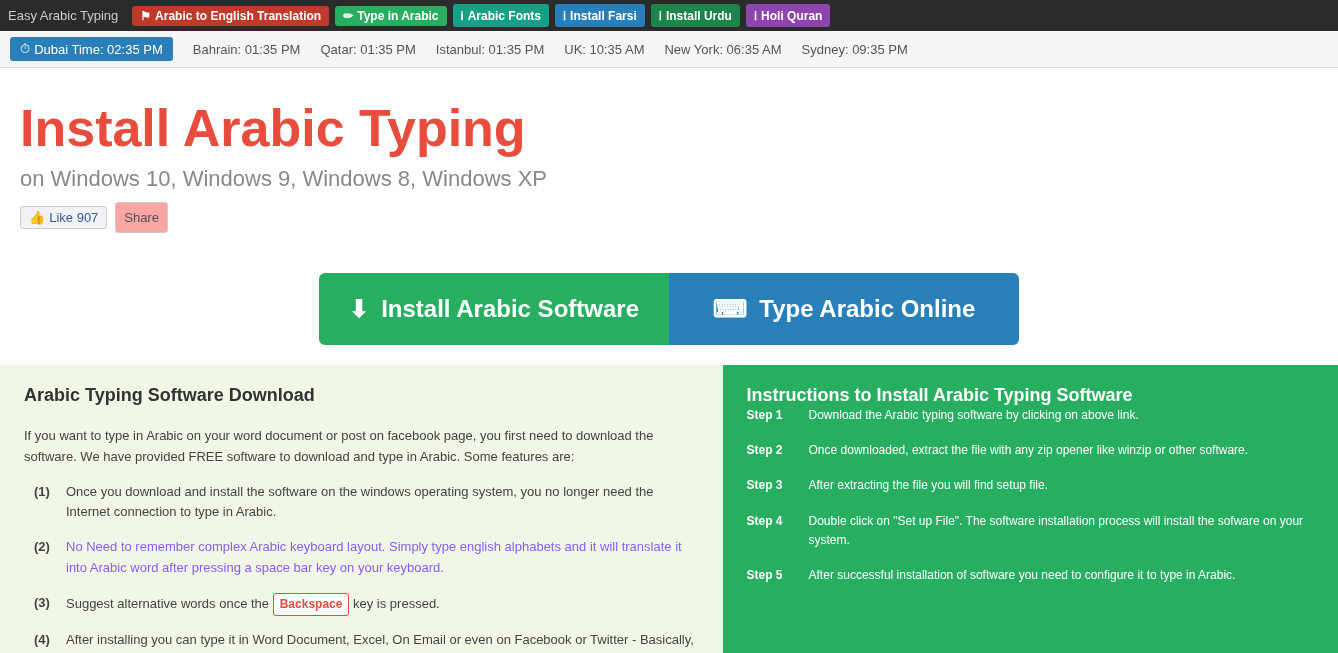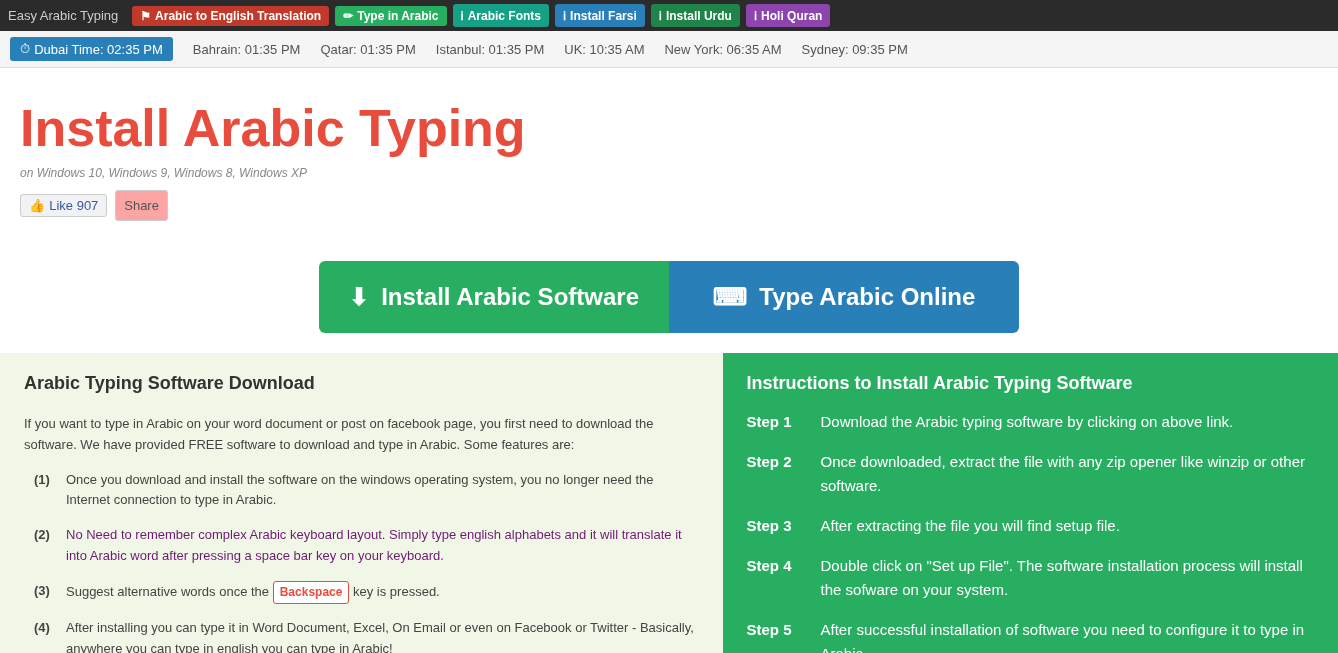--- a/index.html
+++ b/index.html
@@ -66,23 +66,22 @@
       padding: 30px 20px 20px;
       background: #fff;
     }
     #hero h1 {
       font-size: 52px;
       color: #e74c3c;
       font-weight: bold;
       margin-bottom: 8px;
     }
     #hero .subtitle {
-      font-size: 12px;
+      font-size: 22px;
       color: #888;
-      font-style: italic;
       margin-bottom: 2px;
     }
     #like-box {
       display: inline-flex;
       align-items: center;
       gap: 4px;
       border: 1px solid #ccc;
       border-radius: 3px;
       padding: 3px 8px;
       font-size: 13px;
@@ -173,33 +172,32 @@
     .backspace-badge {
       display: inline-block;
       background: #fff;
       border: 1px solid #e74c3c;
       color: #e74c3c;
       padding: 1px 6px;
       border-radius: 3px;
       font-size: 12px;
       font-weight: bold;
     }
-    .highlight-red { color: #701a75; }
+    .highlight-red { color: #8b5cf6; }
 
     #right-panel h2 {
       font-size: 18px;
       font-weight: bold;
       color: #fff;
+    }
+    .step-item {
+      display: flex;
+      gap: 12px;
       margin-bottom: 16px;
-    }
-    .step-item {
-      display: flex;
-      gap: 24px;
-      margin-bottom: 16px;
-      font-size: 15px;
+      font-size: 12px;
       color: #fff;
       line-height: 1.6;
     }
     .step-label {
       font-weight: bold;
       min-width: 50px;
       color: #fff;
     }
   </style>
 </head>

